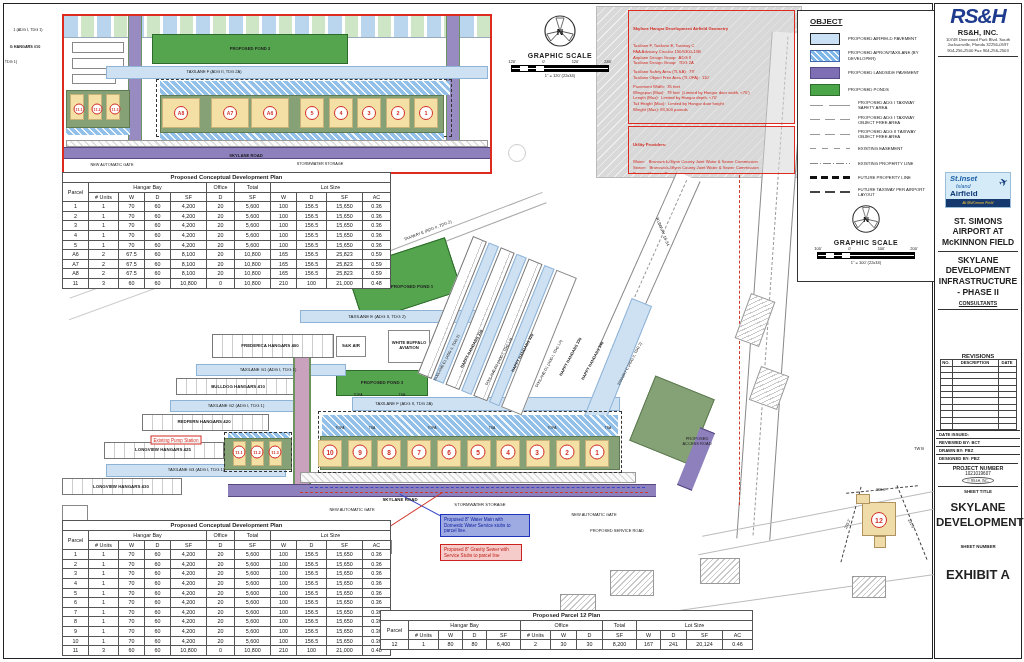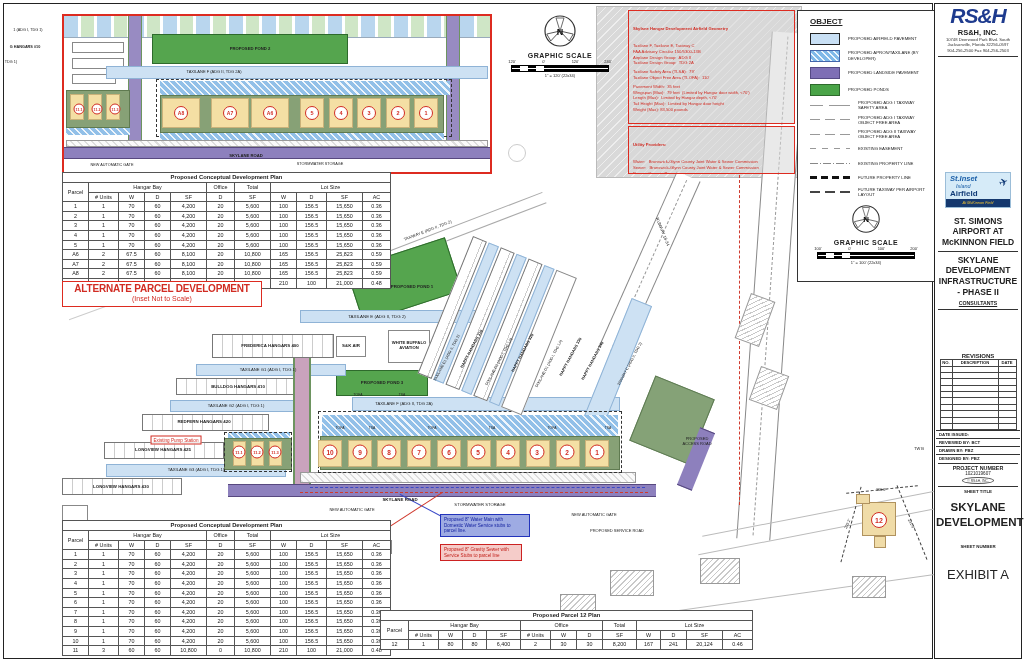--- a/index.html
+++ b/index.html
@@ -93,21 +93,21 @@
   
   .tb{position:absolute;left:936px;top:4px;width:84px;height:652px;font-size:5px;}
   .tb .c{text-align:center;}
   .tb .rsh{font-size:21px;font-weight:900;font-style:italic;color:#1e3b8e;letter-spacing:-1px;}
   .tb .rshn{font-size:7.5px;font-weight:bold;}
   .tb .addr{font-size:4.2px;line-height:1.25;color:#333;}
   .tb .hr{border-top:1px solid #333;margin:3px 2px;}
   .tb .big{font-size:8.5px;font-weight:bold;line-height:1.25;}
   .tb .cons{font-size:5.2px;font-weight:bold;text-decoration:underline;}
   .tb .huge{font-size:11.5px;font-weight:bold;line-height:1.3;}
-  .tb .exh{font-size:13px;font-weight:normal;}
+  .tb .exh{font-size:13px;font-weight:bold;}
   .tb .small-b{font-size:4.4px;font-weight:bold;}
   table.rev{border-collapse:collapse;margin:0 auto;}
   table.rev td{border:0.7px solid #444;font-size:4.2px;font-weight:bold;text-align:center;height:5.4px;padding:0;}
   .logo{width:64px;height:34px;margin:0 auto;background:#d6ebf8;border:1px solid #9bbdd8;position:relative;overflow:hidden;}
   .logo .l1{font-size:7.5px;font-weight:bold;font-style:italic;color:#1b5fa8;line-height:8px;text-align:left;padding:2px 0 0 4px;}
   .logo .l2{font-size:5.5px;font-style:italic;color:#1b5fa8;line-height:6px;text-align:left;padding-left:10px;}
   .logo .l3{font-size:8px;font-weight:bold;color:#123c78;line-height:9px;text-align:left;padding-left:4px;}
   .logo .strip{position:absolute;left:0;bottom:0;width:100%;height:8px;background:#15386e;color:#f4c430;
                font-size:3.8px;font-style:italic;text-align:center;line-height:8px;}
   .logo .plane{position:absolute;right:2px;top:3px;font-size:11px;color:#123c78;transform:rotate(-20deg);}
@@ -488,24 +488,20 @@
             <td>0</td>
             <td>10,800</td>
             <td>210</td>
             <td>100</td>
             <td>21,000</td>
             <td>0.48</td>
           </tr>
         </tbody>
       </table>
     </div>
-  <div class="banner" style="left:62px;top:281px;width:198px;height:24px;">
-    <div class="l1">ALTERNATE PARCEL DEVELOPMENT</div>
-    <div class="l2">(Inset Not to Scale)</div>
-  </div>
   <div id="main-table" class="abs" style="left:62px;top:520px;">
       <table class="dt">
         <colgroup>
           <col style="width:26px">
           <col style="width:30px">
           <col style="width:26px">
           <col style="width:26px">
           <col style="width:36px">
           <col style="width:28px">
           <col style="width:36px">

